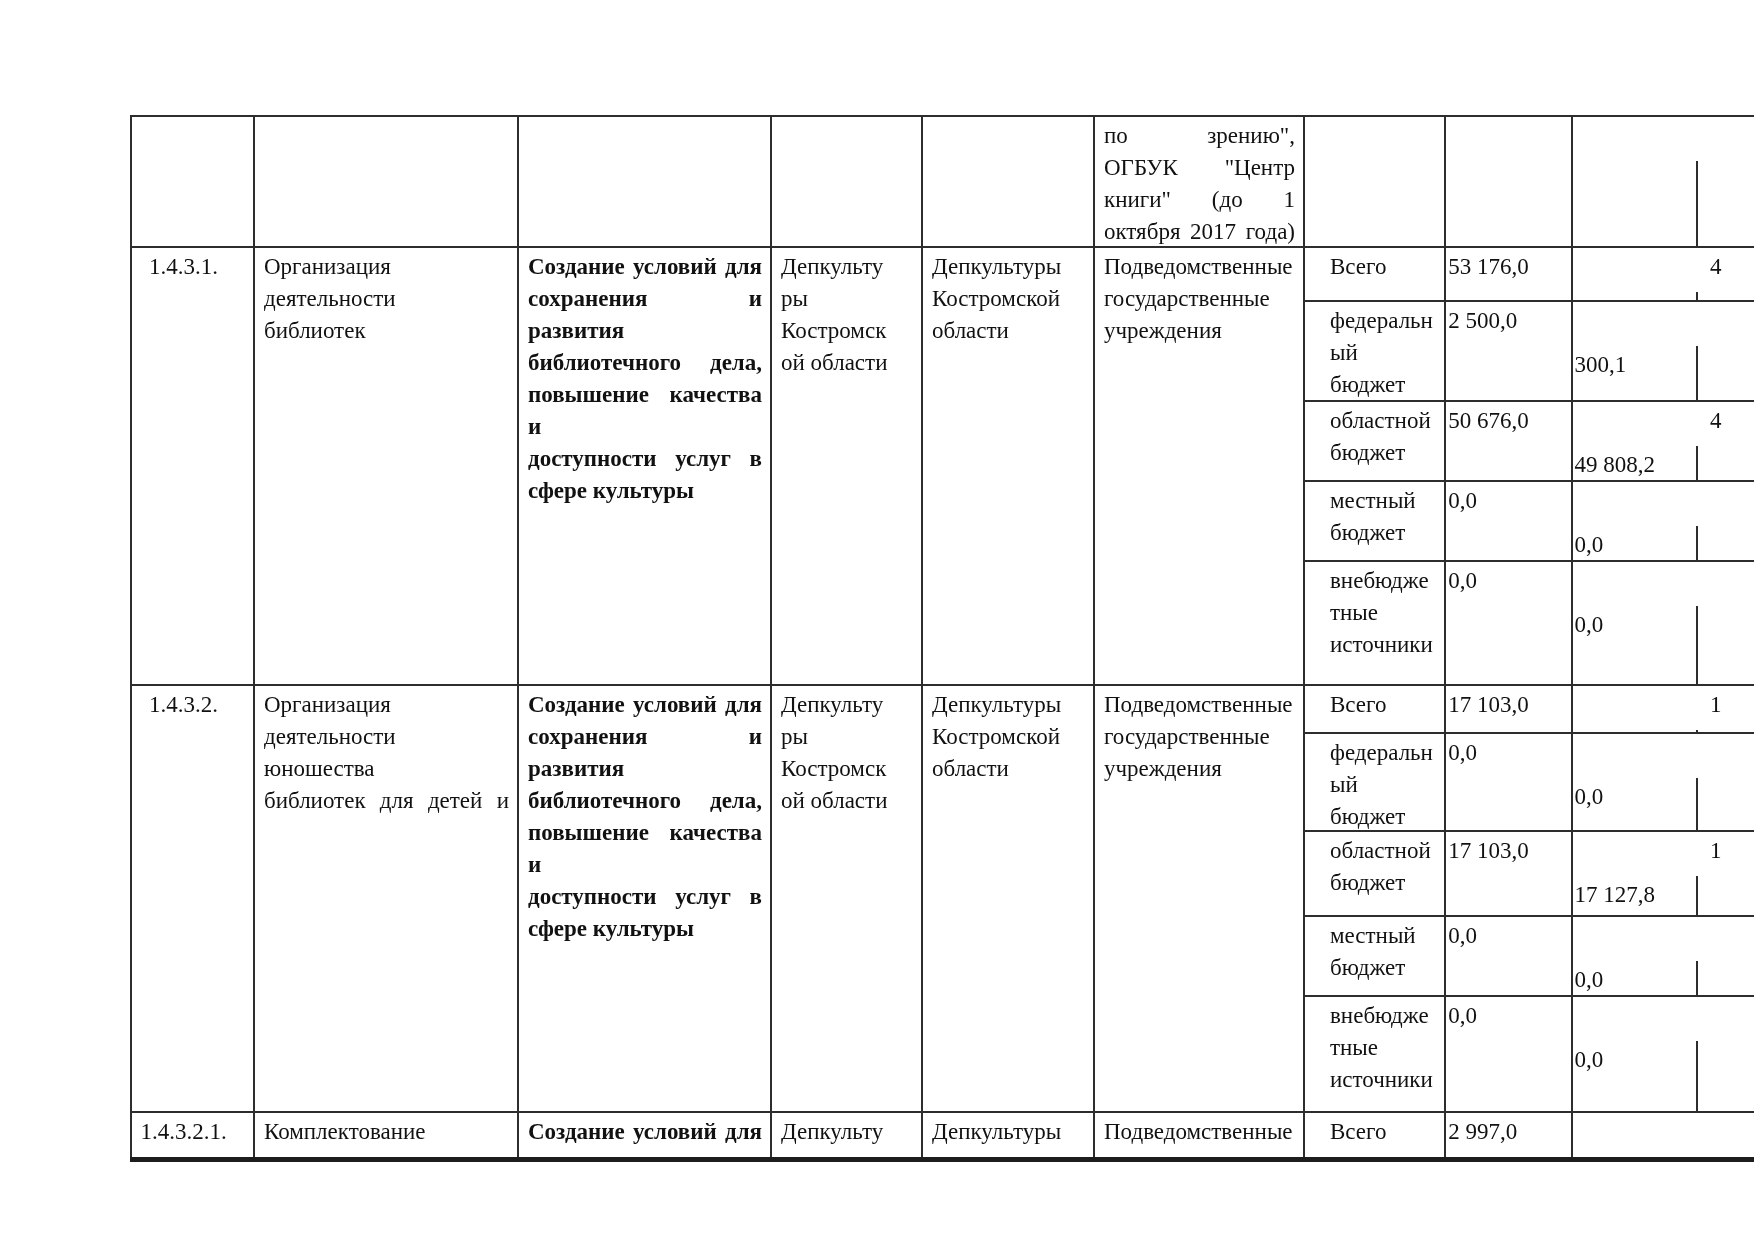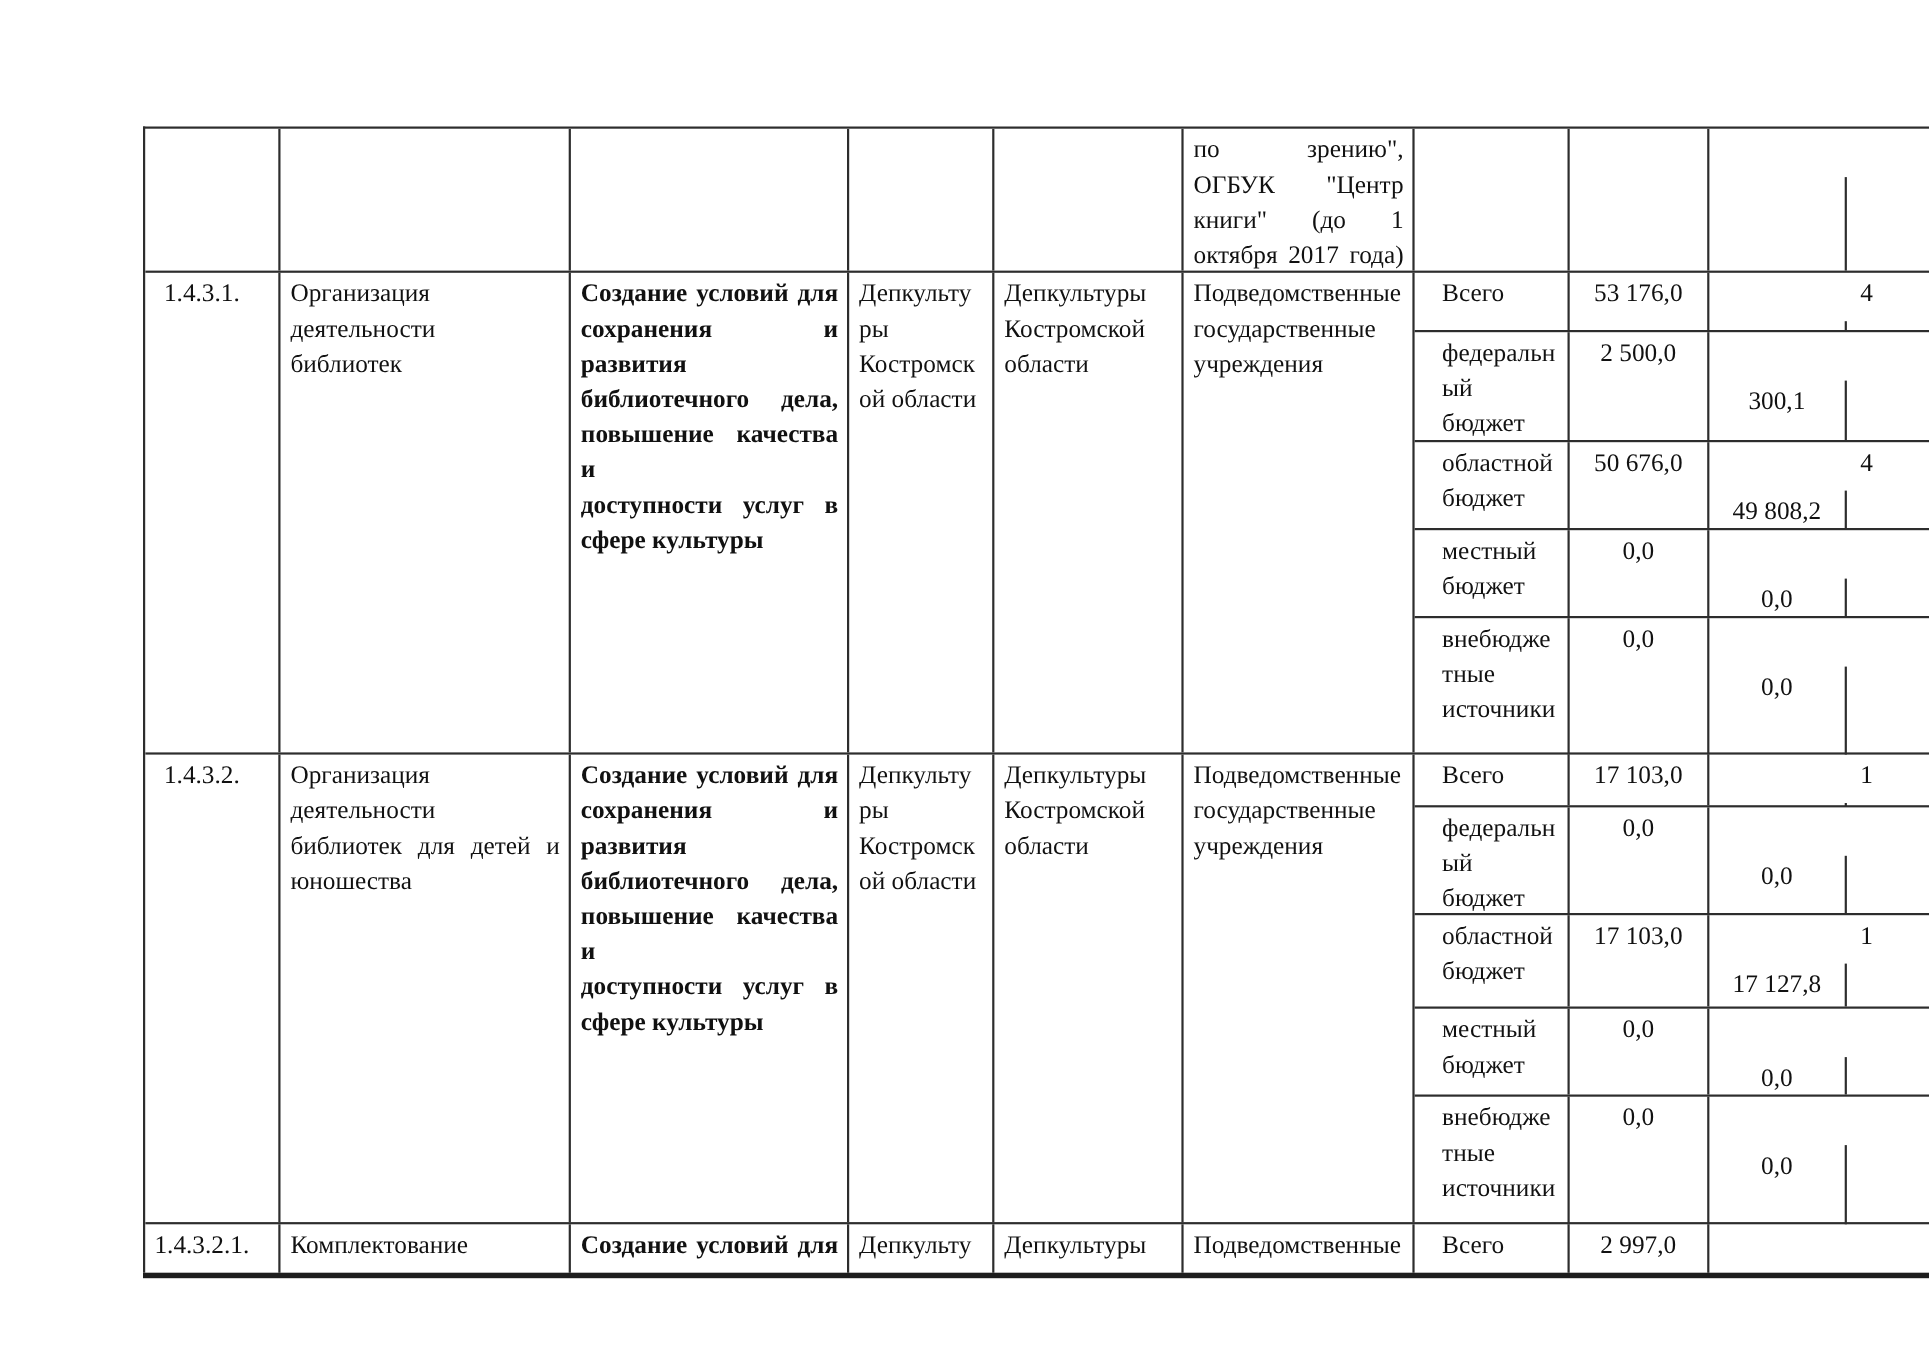--- a/index.html
+++ b/index.html
@@ -17,42 +17,42 @@
   .tbl-inner { width:1733px; }
   .trow { display:flex; border-bottom:2px solid #2d2d2d; }
   .r0 { height:131px; }
   .r1 { height:438px; }
   .r2 { height:427px; }
   .r3 { height:46px; border-bottom:none; }
   .cell { border-right:2px solid #2d2d2d; padding:3px 8px 0 9px; overflow:hidden; }
   .c1 { width:123px; text-align:center; padding-left:2px; padding-right:20px; }
   .c2 { width:264px; }
   .c3 { width:253px;font-weight:bold; }
-  .c4 { width:132px; }
+  .c4 { width:151px; }
   .c5 { width:172px; }
   .c6 { width:210px; }
   .c7 { width:146px;padding-left:25px; }
   .c8 { width:132px; }
   .c9 { width:131px;margin-top:44px; }
   .c10 { width:130px; border-right:none; }
   .fblock { width:518px; display:flex; flex-direction:column; }
   .fsub { display:flex; flex:0 0 auto; }
   .fsub:not(:last-child) { border-bottom:2px solid #2d2d2d; }
   .r1 .fsub:nth-child(1) { height:54px; }
   .r1 .fsub:nth-child(2) { height:100px; }
   .r1 .fsub:nth-child(3) { height:80px; }
   .r1 .fsub:nth-child(4) { height:80px; }
   .r1 .fsub:nth-child(5) { height:124px; }
   .r2 .fsub:nth-child(1) { height:48px; }
   .r2 .fsub:nth-child(2) { height:98px; }
   .r2 .fsub:nth-child(3) { height:85px; }
   .r2 .fsub:nth-child(4) { height:80px; }
   .r2 .fsub:nth-child(5) { height:116px; }
   .r3 .fsub { height:46px; }
-  .val { text-align:center; padding-left:2px; padding-right:2px; }
+  .val { text-align:left; padding-left:2px; padding-right:2px; }
   .frag { text-align:left; padding-left:12px; }
   .tline.j { text-align:justify; text-align-last:justify; }
   .cutline {
     position:absolute; left:130px; top:1157px; width:1624px; height:5px;
     background:#1d1d1d;
   }
 </style>
 </head>
 <body>
 
@@ -159,22 +159,22 @@
           <div class="cell c9 val">0,0</div>
           <div class="cell c10 val frag"></div>
         </div>
       </div>
     </div>
 
     <div class="trow r2">
       <div class="cell c1">1.4.3.2.</div>
       <div class="cell c2">
           <div class="tline j">Организация деятельности</div>
+          <div class="tline">юношества</div>
           <div class="tline j">библиотек для детей и</div>
-          <div class="tline">юношества</div>
         </div>
       <div class="cell c3">
           <div class="tline j">Создание условий для</div>
           <div class="tline j">сохранения и</div>
           <div class="tline j">развития</div>
           <div class="tline j">библиотечного дела,</div>
           <div class="tline j">повышение качества и</div>
           <div class="tline j">доступности услуг в</div>
           <div class="tline">сфере культуры</div>
         </div>

